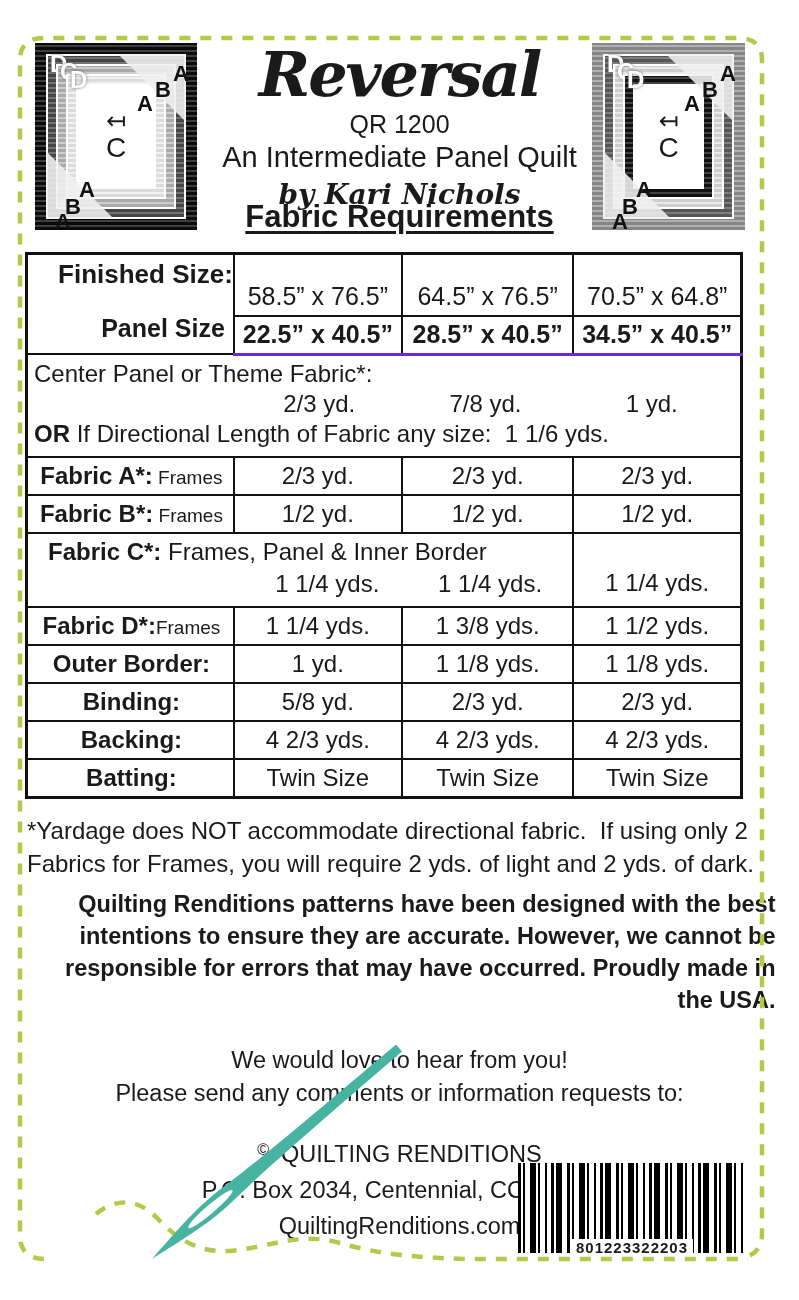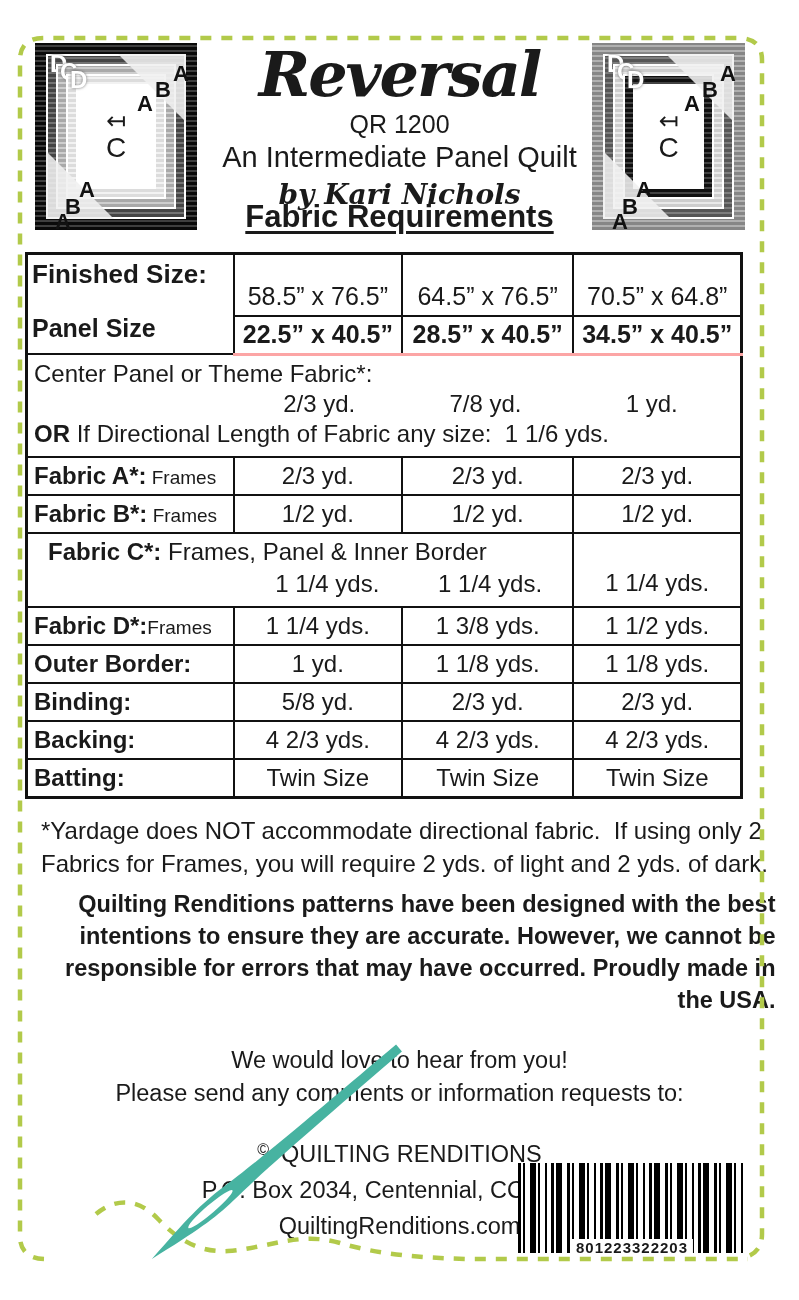--- a/index.html
+++ b/index.html
@@ -67,39 +67,39 @@
   table{
     border-collapse:collapse;table-layout:fixed;
     margin:17px 0 0 25px;width:718px;position:relative;z-index:2;
     border:3px solid #111;
   }
   td{border:2px solid #111;font-size:24px;vertical-align:middle;}
   .lblcell{padding:4px 4px 4px 6px;}
   .lblcell b{font-size:24px;}
   .lblcell .sm{font-size:19px;}
   .val{text-align:center;}
-  .headlbl{vertical-align:top;}
+  .headlbl{vertical-align:top;text-align:right;}
   .headlbl .fs{font-weight:bold;font-size:26px;padding:4px 0 0 4px;}
   .headlbl .ps{font-weight:bold;font-size:25px;padding:24px 8px 6px 4px;}
   tr.r-head1 td{height:62px;vertical-align:bottom;padding-bottom:4px;font-size:25px;}
-  tr.r-head2 td{height:38px;font-weight:bold;font-size:25px;border-bottom:3px solid #fca5a5;}
+  tr.r-head2 td{height:38px;font-weight:bold;font-size:25px;border-bottom:3px solid #6d28d9;}
   .centercell{padding:4px 6px 8px 6px;}
   .cp-label{font-size:24px;}
   .cp-vals{display:grid;grid-template-columns:29% 23.5% 24% 23.5%;margin-top:2px;}
   .cp-vals span{text-align:center;}
   .cp-or{margin-top:2px;white-space:pre-wrap;}
   .cp-or b{font-weight:bold;}
-  tr.r-simple td{height:32px;}
+  tr.r-simple td{height:32px;text-align:center;}
   .ccell{padding:4px 0 8px 20px;}
   .c-vals{display:grid;grid-template-columns:37.9% 30.7% 31.4%;margin-top:4px;}
   .c-vals span{text-align:center;}
   .c-vals span:first-child{grid-column:2;}
   .cval{vertical-align:bottom;padding-bottom:9px;}
   
-  .note{position:relative;z-index:2;margin:15px 26px 0 41px;font-size:24px;line-height:1.38;white-space:pre-wrap;}
+  .note{position:relative;z-index:2;margin:15px 26px 0 27px;font-size:24px;line-height:1.38;white-space:pre-wrap;}
   .disclaimer{position:relative;z-index:2;margin:9px auto 0;width:752px;text-align:right;font-size:23.5px;line-height:1.36;font-weight:bold;}
   .hear{position:relative;z-index:2;margin-top:27px;text-align:center;font-size:23.5px;line-height:1.42;}
   .contactblock{position:relative;z-index:2;margin-top:27px;text-align:center;font-size:23.5px;line-height:1.52;}
   .copysym{font-size:16px;vertical-align:7px;margin-right:12px;}
   .email{margin-right:30px;}
   
   .barcode{position:absolute;left:518px;top:1163px;width:228px;height:90px;z-index:2;background:#fff;}
   .bars{
     height:100%;
     background:repeating-linear-gradient(90deg,

